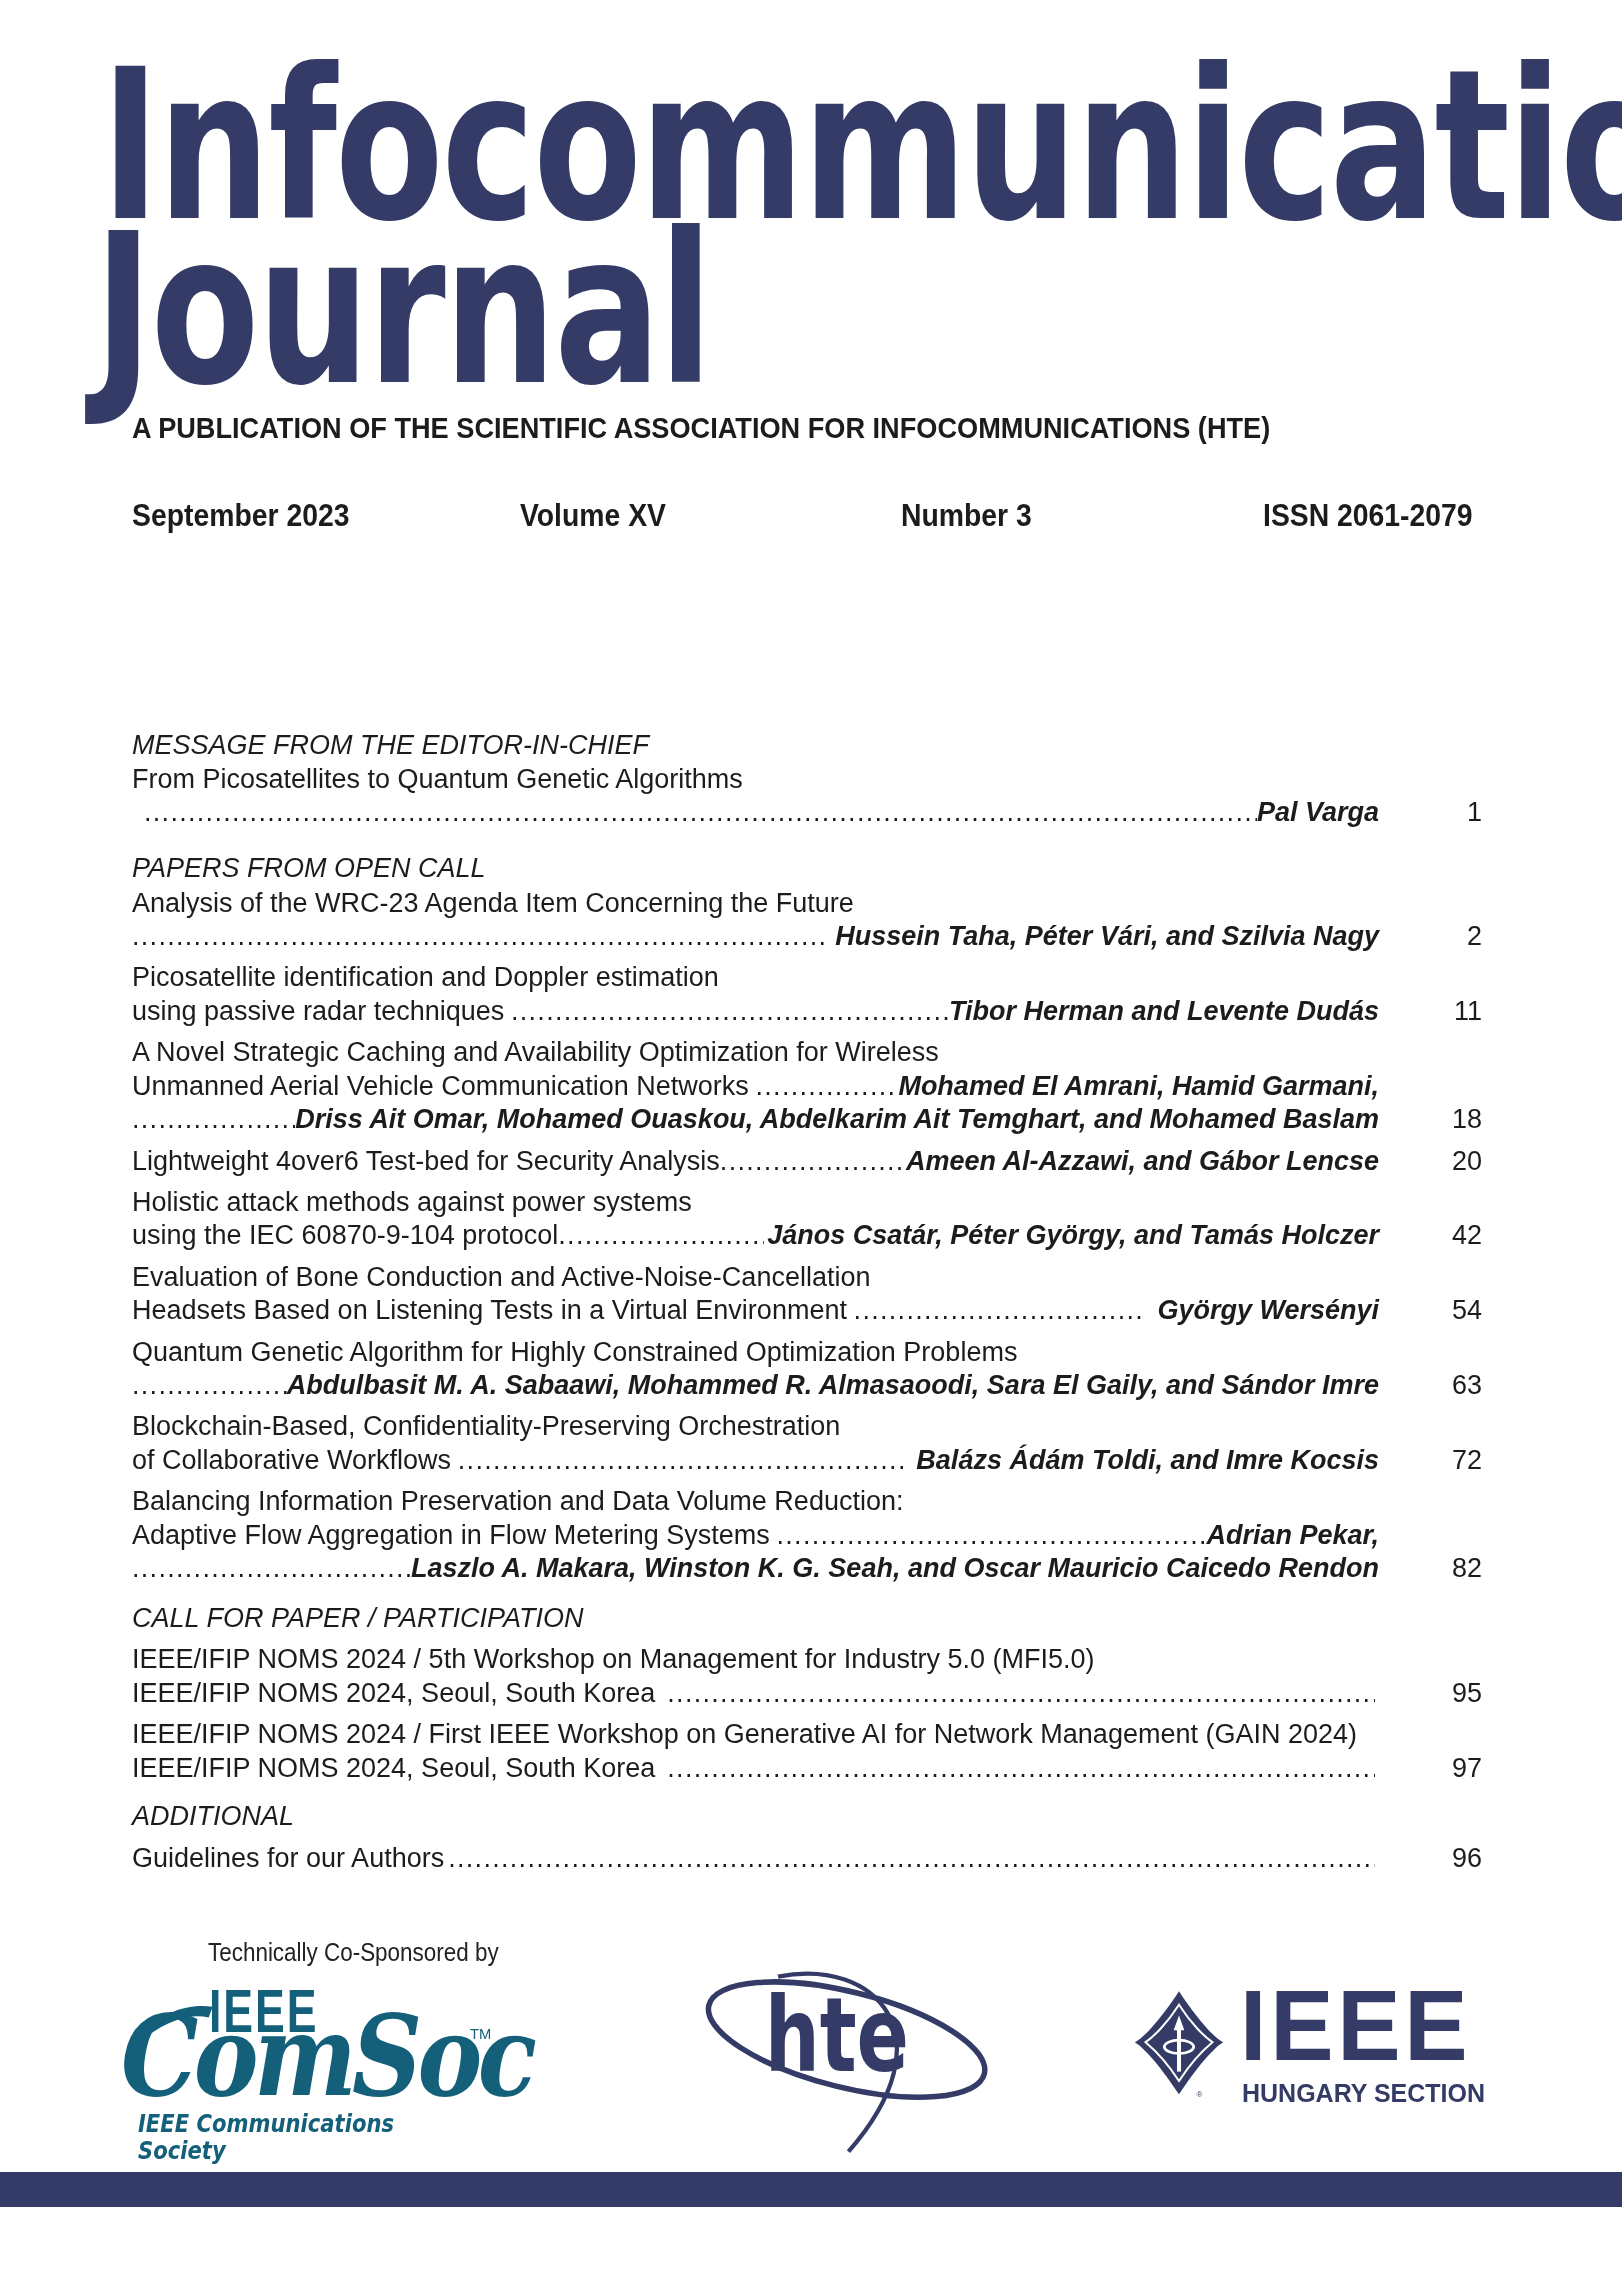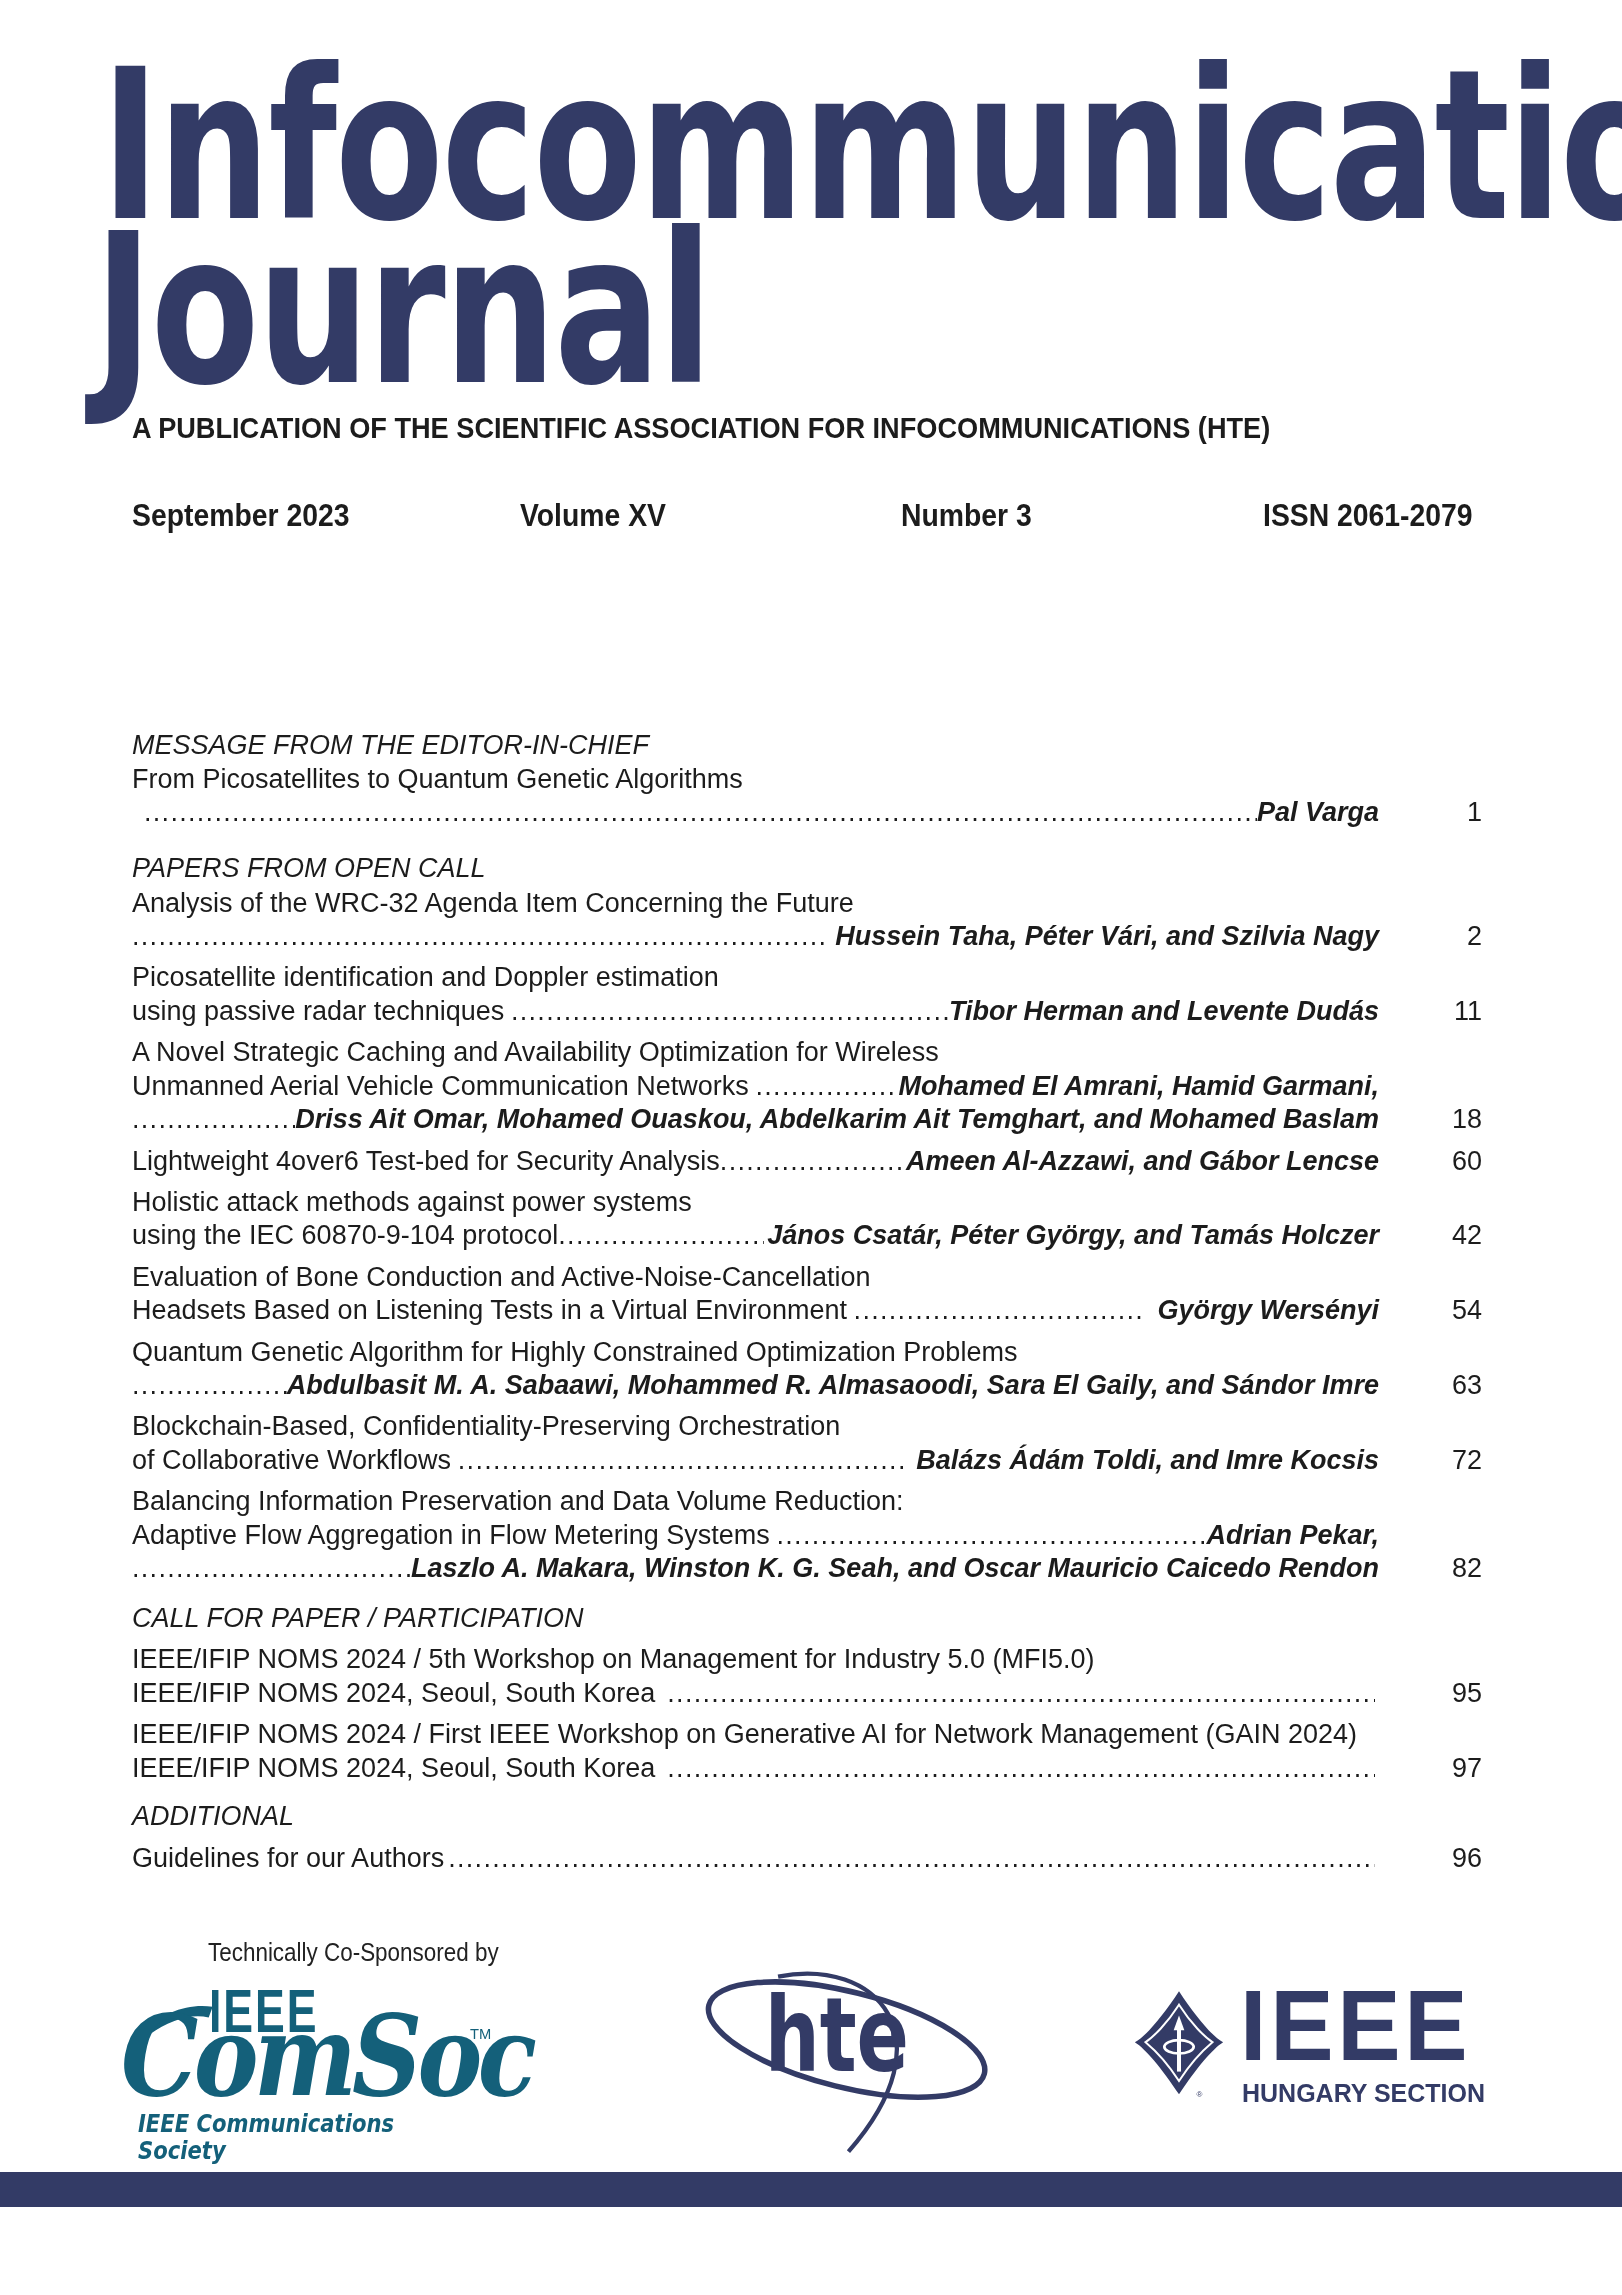--- a/index.html
+++ b/index.html
@@ -73,21 +73,21 @@
     <div class="row" style="top:796px">
       <span class="dots" style="margin-left:12px"></span>
       <span class="a">Pal Varga</span>
     </div>
     <div class="pg" style="top:796px">1</div>
   </div>
 
   <div class="abs sect" style="top:852px">PAPERS FROM OPEN CALL</div>
 
   <div>
-    <div class="abs toc-line" style="top:887px">Analysis of the WRC-32 Agenda Item Concerning the Future</div>
+    <div class="abs toc-line" style="top:887px">Analysis of the WRC-23 Agenda Item Concerning the Future</div>
     <div class="row" style="top:920px">
       <span class="dots"></span>
       <span class="a" style="margin-left:9.4px">Hussein Taha, Péter Vári, and Szilvia Nagy</span>
     </div>
     <div class="pg" style="top:920px">2</div>
   </div>
 
   <div>
     <div class="abs toc-line" style="top:961px">Picosatellite identification and Doppler estimation</div>
     <div class="row" style="top:995px">
@@ -111,21 +111,21 @@
     </div>
     <div class="pg" style="top:1103px">18</div>
   </div>
 
   <div>
     <div class="row" style="top:1145px">
       <span class="t">Lightweight 4over6 Test-bed for Security Analysis</span>
       <span class="dots"></span>
       <span class="a">Ameen Al-Azzawi, and Gábor Lencse</span>
     </div>
-    <div class="pg" style="top:1145px">60</div>
+    <div class="pg" style="top:1145px">20</div>
   </div>
 
   <div>
     <div class="abs toc-line" style="top:1186px">Holistic attack methods against power systems</div>
     <div class="row" style="top:1219px">
       <span class="t">using the IEC 60870-9-104 protocol</span>
       <span class="dots"></span>
       <span class="a" style="margin-left:3px">János Csatár, Péter György, and Tamás Holczer</span>
     </div>
     <div class="pg" style="top:1219px">42</div>

